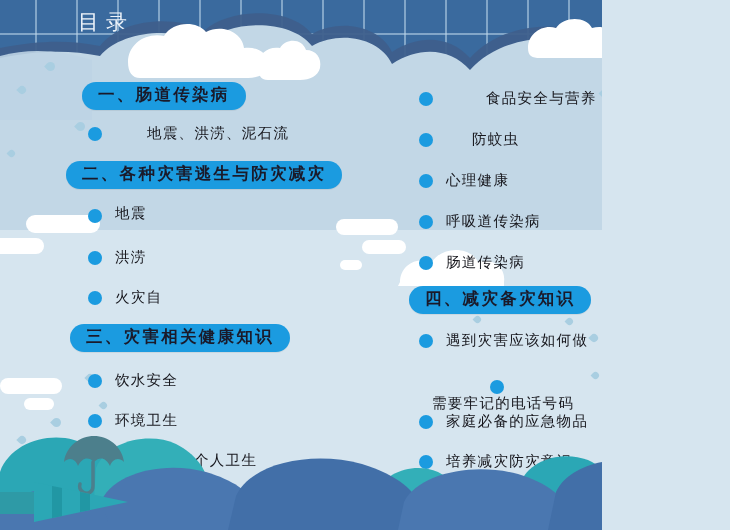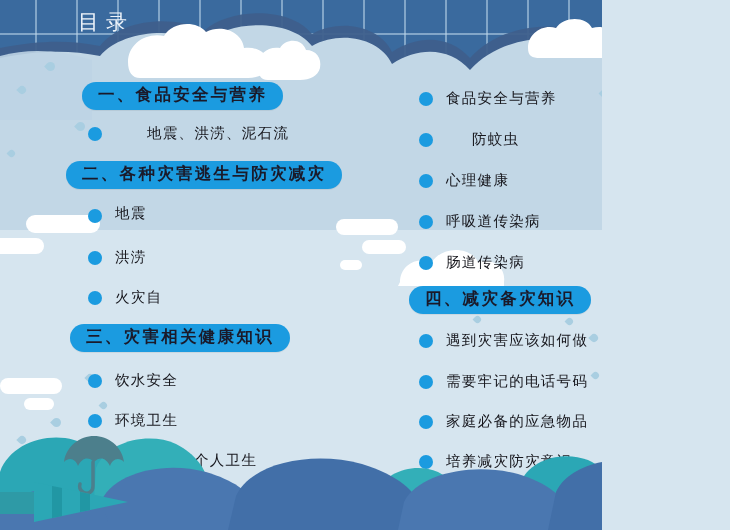--- a/index.html
+++ b/index.html
@@ -151,21 +151,21 @@
   <svg class="hillwrap" style="top:250px;height:120px;" width="730" height="120" xmlns="http://www.w3.org/2000/svg">
     <path d="M400,32 C400,16 416,6 432,12 C442,-4 470,-4 478,12
              C494,8 506,18 504,32 L504,36 L398,36 Z" fill="#ffffff"></path>
     <path d="M606,58 C606,38 624,26 642,32 C652,14 682,12 692,30
              C710,26 724,38 722,58 L722,62 L604,62 Z" fill="#ffffff"></path>
     <path d="M690,48 C690,36 700,28 712,30 C720,20 730,22 730,34
              L730,62 L688,62 Z" fill="#ffffff"></path>
   </svg>
 
   <div class="col colL">
-    <div class="pill" style="left:82px;top:82px;">一、食品安全与营养</div>
+    <div class="pill" style="left:82px;top:82px;">一、肠道传染病</div>
 
     <div class="item" style="left:88px;top:124px;gap:32px;">
       <span class="dot"></span>
       <span class="itxt">地震、洪涝、泥石流</span>
     </div>
 
     <div class="pill" style="left:66px;top:161px;">二、各种灾害逃生与防灾减灾</div>
 
     <div class="item" style="left:88px;top:204px;align-items:flex-end;">
       <span class="dot"></span>
@@ -190,21 +190,21 @@
       <span class="dot"></span>
       <span class="itxt">环境卫生</span>
     </div>
     <div class="item" style="left:88px;top:451px;">
       <span class="dot"></span>
       <span class="itxt">卫生厕所和个人卫生</span>
     </div>
   </div>
 
   <div class="col colR">
-    <div class="item" style="left:19px;top:89px;">
+    <div class="item" style="left:19px;top:89px;gap:40px;">
       <span class="dot"></span>
       <span class="itxt">食品安全与营养</span>
     </div>
     <div class="item" style="left:19px;top:130px;gap:26px;">
       <span class="dot"></span>
       <span class="itxt">防蚊虫</span>
     </div>
     <div class="item" style="left:19px;top:171px;">
       <span class="dot"></span>
       <span class="itxt">心理健康</span>
@@ -217,21 +217,21 @@
       <span class="dot"></span>
       <span class="itxt">肠道传染病</span>
     </div>
 
     <div class="pill" style="left:9px;top:286px;">四、减灾备灾知识</div>
 
     <div class="item" style="left:19px;top:331px;">
       <span class="dot"></span>
       <span class="itxt">遇到灾害应该如何做</span>
     </div>
-    <div class="item" style="left:19px;top:372px;">
+    <div class="item" style="left:19px;top:380px;flex-direction:column;">
       <span class="dot"></span>
       <span class="itxt">需要牢记的电话号码</span>
     </div>
     <div class="item" style="left:19px;top:412px;">
       <span class="dot"></span>
       <span class="itxt">家庭必备的应急物品</span>
     </div>
     <div class="item" style="left:19px;top:452px;">
       <span class="dot"></span>
       <span class="itxt">培养减灾防灾意识</span>

